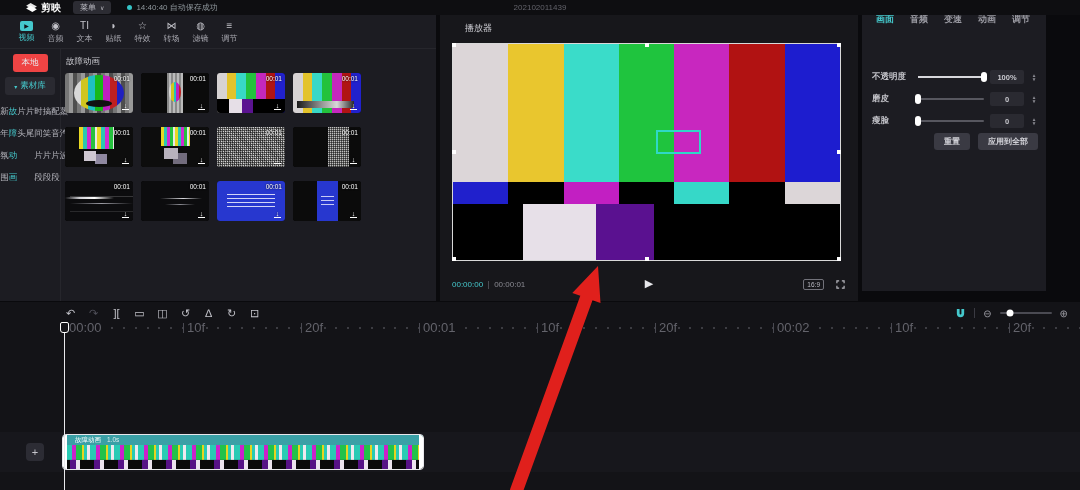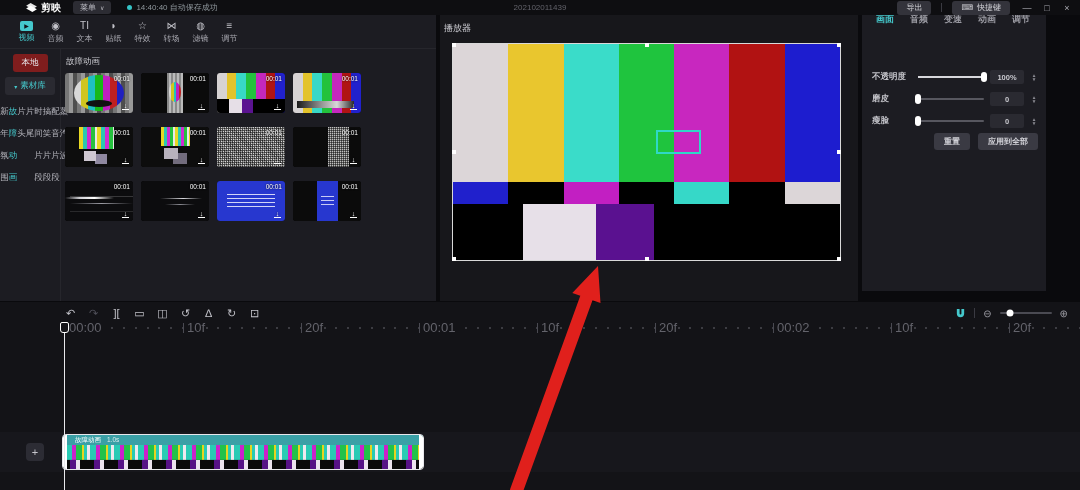--- a/index.html
+++ b/index.html
@@ -25,21 +25,21 @@
   .left-panel{position:absolute;left:0;top:15px;width:436px;height:286px;background:#1c1c22;}
   .tools-row{height:33px;border-bottom:1px solid #26262c;display:flex;align-items:center;padding-left:16px;gap:8px;}
   .mtab{display:flex;flex-direction:column;align-items:center;gap:1px;color:#a7a7af;font-size:8px;min-width:21px;}
   .mtab .mtab-icon{font-size:10px;height:12px;line-height:12px;color:#c3c3ca;}
   .mtab.active{color:#45c8cc;}
   .mtab-icon.boxed{display:inline-flex;width:13px;height:10px;margin-top:1px;background:#45c8cc;border-radius:2px;
     color:#14141a;font-size:6px;align-items:center;justify-content:center;}
   .panel-body{display:flex;height:252px;}
   .sidebar{width:60px;border-right:1px solid #26262c;padding-top:5px;display:flex;flex-direction:column;align-items:center;}
   .side-chip{font-size:8.5px;padding:3px 9px;border-radius:3px;margin-bottom:5px;}
-  .side-chip.local{background:#7f1d1d;color:#e8e8ec;}
+  .side-chip.local{background:#ef4444;color:#e8e8ec;}
   .side-chip.library{background:#2a2a31;color:#45c8cc;display:flex;gap:3px;align-items:center;}
   .side-item{font-size:8.5px;color:#b4b4bc;height:22px;line-height:22px;}
   .side-item.active{color:#45c8cc;}
   .grid-area{flex:1;padding:7px 8px 0 4px;}
   .grid-header{font-size:8.5px;color:#c9c9cf;margin:0 0 5px 1px;}
   .thumb-grid{display:grid;grid-template-columns:repeat(4,68px);grid-auto-rows:40px;gap:14px 8px;}
   .thumb{position:relative;border-radius:3px;overflow:hidden;background:#000;}
   .thumb .dur{position:absolute;top:2px;right:3px;font-size:6.5px;color:#fff;text-shadow:0 0 2px #000;z-index:2;}
   .thumb .dl{position:absolute;bottom:3px;right:4px;font-size:7px;line-height:6px;color:#fff;width:7px;text-align:center;
     border-bottom:1px solid #fff;z-index:2;text-shadow:0 0 2px #000;}
@@ -89,21 +89,21 @@
     background:linear-gradient(90deg,transparent,#8a8a92 50%,transparent);}
   .pat-bsod{background:#2737cf;}
   .pat-bsod::before{left:14%;right:14%;top:28%;height:38%;
     background:repeating-linear-gradient(0deg,rgba(240,240,255,.85) 0 1px,transparent 1px 4px);}
   .pat-bsod-strip{background:#0b0b0b;}
   .pat-bsod-strip::before{left:36%;width:30%;top:0;bottom:0;background:#2737cf;}
   .pat-bsod-strip::after{left:41%;width:20%;top:30%;height:30%;
     background:repeating-linear-gradient(0deg,rgba(240,240,255,.8) 0 1px,transparent 1px 4px);}
   
   .player-panel{position:absolute;left:440px;top:15px;width:418px;height:286px;background:#17171b;}
-  .player-header{height:26px;line-height:26px;padding-left:4px;font-size:9px;color:#c9c9cf;}
+  .player-header{height:26px;line-height:26px;padding-left:25px;font-size:9px;color:#c9c9cf;}
   .canvas-wrap{position:absolute;left:12px;top:28px;width:389px;height:218px;}
   .canvas{position:absolute;inset:0;border:1px solid rgba(255,255,255,.85);box-sizing:border-box;background:#000;}
   .bars-top{position:absolute;left:0;right:0;top:0;height:64%;
     background:linear-gradient(90deg,#dcd6d8 0 14.28%,#e9c62e 14.28% 28.57%,#3adcc9 28.57% 42.85%,#1fc43e 42.85% 57.14%,#c827bf 57.14% 71.42%,#b11212 71.42% 85.71%,#1d1dcf 85.71% 100%);}
   .bars-mid{position:absolute;left:0;right:0;top:64%;height:10%;
     background:linear-gradient(90deg,#2020cc 0 14.28%,#000 14.28% 28.57%,#c21fc2 28.57% 42.85%,#000 42.85% 57.14%,#36d8c8 57.14% 71.42%,#000 71.42% 85.71%,#dcd6d8 85.71% 100%);}
   .bars-bottom{position:absolute;left:0;right:0;top:74%;height:26%;
     background:linear-gradient(90deg,#000 0 18%,#e7e0e8 18% 37%,#5a1190 37% 52%,#000 52% 100%);}
   .glitch-rect{position:absolute;left:52.5%;top:40%;width:11.5%;height:11%;border:2px solid #2fd8c6;box-sizing:border-box;}
   .handle{position:absolute;width:4px;height:4px;background:#fff;z-index:3;}
@@ -180,33 +180,20 @@
   </div>
   <div class="menu-chip">
     <span>菜单</span>
     <span style="font-size:6px;">∨</span>
   </div>
   <div class="autosave">
     <span class="dot"></span>
     <span>14:40:40 自动保存成功</span>
   </div>
   <div class="proj-title">202102011439</div>
-  <div class="tb-right">
-    <div class="chip">导出</div>
-    <div class="vdiv"></div>
-    <div class="chip">
-      <span>⌨</span>
-      <span>快捷键</span>
-    </div>
-    <div id="win-controls" style="display:flex;gap:6px;">
-        <div class="winbtn">—</div>
-        <div class="winbtn">□</div>
-        <div class="winbtn">×</div>
-      </div>
-  </div>
 </div>
 
 <div class="left-panel">
   <div class="tools-row" id="media-tabs">
       <div class="mtab active">
         <span class="mtab-icon boxed">▶</span>
         <span>视频</span>
       </div>
       <div class="mtab">
         <span class="mtab-icon">◉</span>
@@ -335,20 +322,34 @@
       <div class="handle" style="left:-1px;top:-1px;"></div>
       <div class="handle" style="right:-1px;top:-1px;"></div>
       <div class="handle" style="left:-1px;bottom:-1px;"></div>
       <div class="handle" style="right:-1px;bottom:-1px;"></div>
       <div class="handle" style="left:50%;top:-1px;margin-left:-2px;"></div>
       <div class="handle" style="left:50%;bottom:-1px;margin-left:-2px;"></div>
       <div class="handle" style="left:-1px;top:50%;margin-top:-2px;"></div>
       <div class="handle" style="right:-1px;top:50%;margin-top:-2px;"></div>
     </div>
   </div>
+  <div class="player-controls">
+    <div class="time">
+      <span class="cur">00:00:00</span>
+      <span class="tsep"></span>
+      <span class="total">00:00:01</span>
+    </div>
+    <div class="play">▶</div>
+    <div class="ratio">16:9</div>
+    <div class="expand">
+      <svg width="9" height="9" viewBox="0 0 10 10" fill="none" stroke="#b9b9c0" stroke-width="1.3">
+          <path d="M1 3.5 V1 h2.5 M6.5 1 H9 v2.5 M9 6.5 V9 H6.5 M3.5 9 H1 V6.5"></path>
+        </svg>
+    </div>
+  </div>
 </div>
 
 <div class="right-panel">
   <div class="insp-tabs" id="insp-tabs">
       <div class="insp-tab active">画面</div>
       <div class="insp-tab">音频</div>
       <div class="insp-tab">变速</div>
       <div class="insp-tab">动画</div>
       <div class="insp-tab">调节</div>
     </div>

